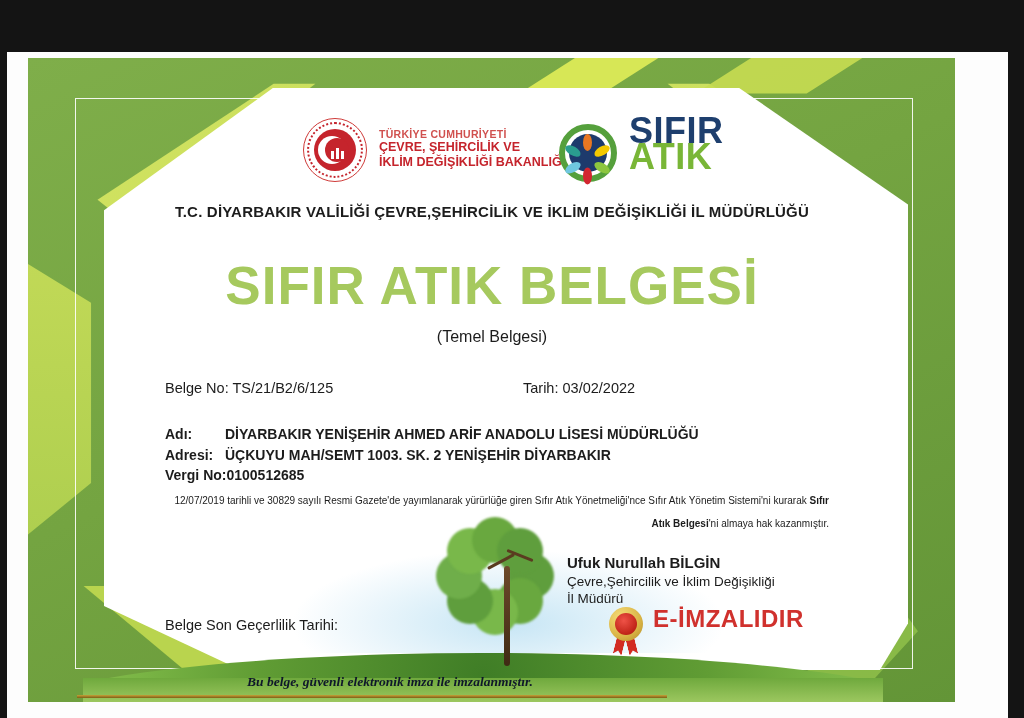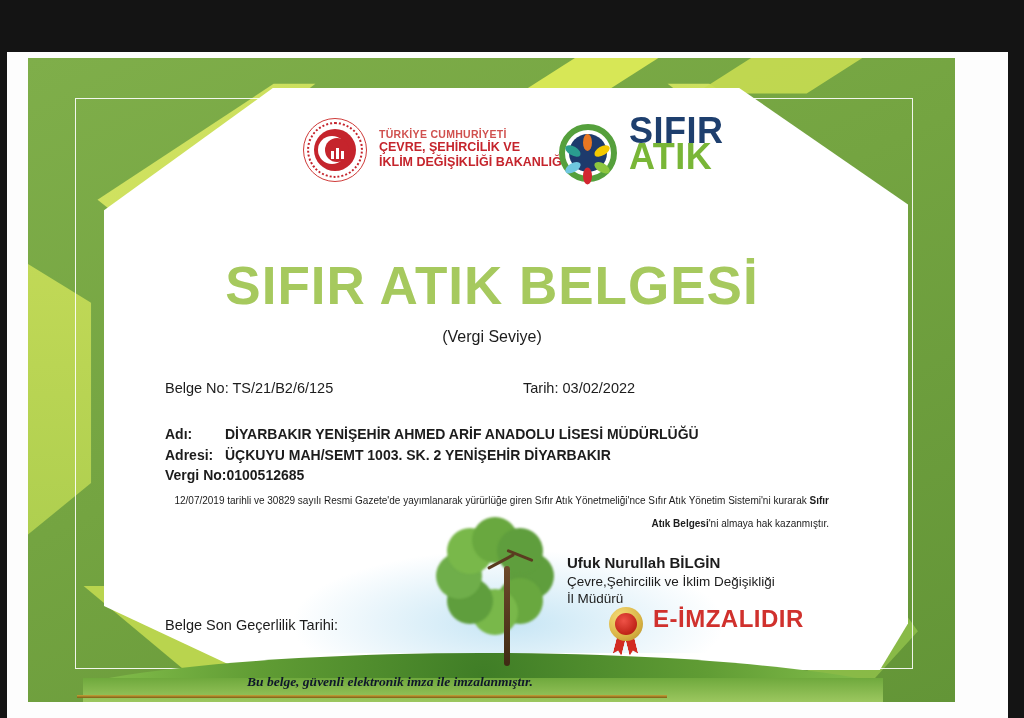--- a/index.html
+++ b/index.html
@@ -150,22 +150,23 @@
         <div class="petal" style="background:#d22630;transform:rotate(180deg) translateY(-10px);"></div>
         <div class="petal" style="background:#6fc7e0;transform:rotate(240deg) translateY(-10px);"></div>
         <div class="petal" style="background:#2a9d8f;transform:rotate(300deg) translateY(-10px);"></div>
       </div>
       <div id="sifir-text">
         <div style="color:#1e3f6e;">SIFIR</div>
         <div style="color:#79b637;">ATIK</div>
       </div>
     </div>
 
+    <div class="txt" id="issuer">T.C. DİYARBAKIR VALİLİĞİ ÇEVRE,ŞEHİRCİLİK VE İKLİM DEĞİŞİKLİĞİ İL MÜDÜRLÜĞÜ</div>
     <div class="txt" id="title" style="color:#a6c95e;">SIFIR ATIK BELGESİ</div>
-    <div class="txt" id="subtitle">(Vergi Seviye)</div>
+    <div class="txt" id="subtitle">(Temel Belgesi)</div>
 
     <div class="txt" id="belgerow-no">
       <span>Belge No:</span>
       <span>TS/21/B2/6/125</span>
     </div>
     <div class="txt" id="belgerow-tarih">
       <span>Tarih:</span>
       <span>03/02/2022</span>
     </div>
 

